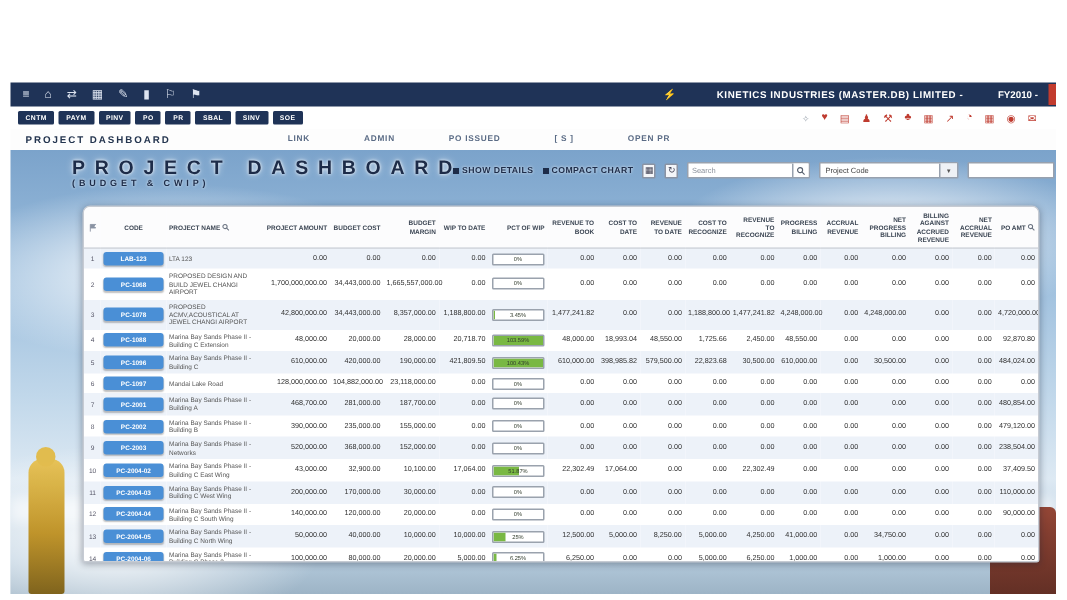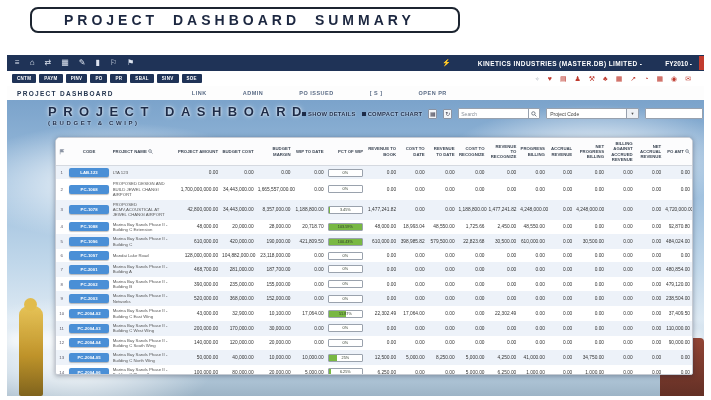--- a/index.html
+++ b/index.html
@@ -91,23 +91,20 @@
   .barfill{position:absolute;left:0;top:0;bottom:0;background:var(--bar_green,#79b843);}
   .barlabel{position:absolute;left:0;right:0;top:0;bottom:0;font-size:3.8px;line-height:6px;
             text-align:center;color:#2f3a2a;}
   .thicon{display:inline-block;vertical-align:-1px;}
 </style>
 </head>
 <body>
 
 <div class="stage">
 
-  <div class="title-box">
-    <span>PROJECT DASHBOARD SUMMARY</span>
-  </div>
 
   <div class="app">
 
     <div class="topbar">
       <div class="tb-left" id="tb-left">
           <span>≡</span>
           <span>⌂</span>
           <span>⇄</span>
           <span>▦</span>
           <span>✎</span>

